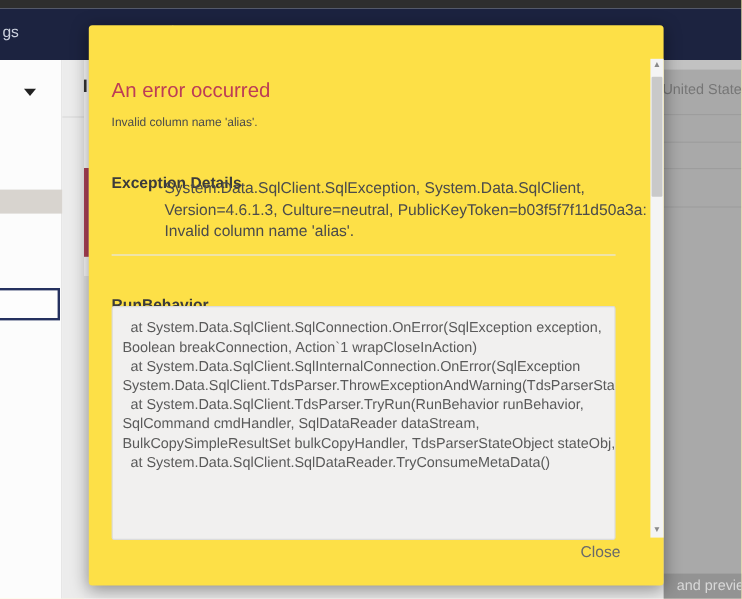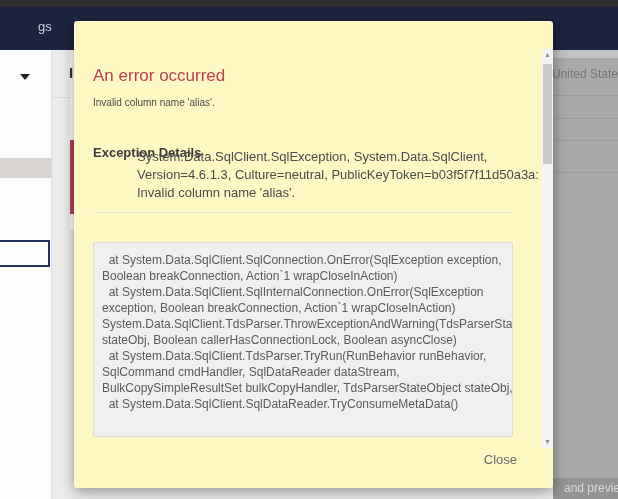--- a/index.html
+++ b/index.html
@@ -9,21 +9,21 @@
     width: 618px; height: 499px;
     overflow: hidden;
     font-family: "Liberation Sans", sans-serif;
     background: #ffffff;
   }
   .abs { position: absolute; }
 
   
   .top-strip { left: 0; top: 0; width: 618px; height: 7px; background: #2e2e2e; }
   .navbar { left: 0; top: 7px; width: 618px; height: 43px; background: #1c2340; color: #ccd1de; }
-  .nav-item { position: absolute; top: 12px; font-size: 13px; color: #ccd1de; white-space: nowrap; margin-left: 36px; }
+  .nav-item { position: absolute; top: 12px; font-size: 13px; color: #ccd1de; white-space: nowrap; }
   .nav-item-1 { left: 2px; }
   .nav-item-2 { left: 120px; }
 
   
   .main-bg { left: 70px; top: 50px; width: 483px; height: 449px; background: #ffffff; z-index: 0; }
   .main-bg-lower { left: 70px; top: 230px; width: 483px; height: 269px; background: #ebebeb; z-index: 0; }
   .left-col { left: 0; top: 50px; width: 52px; height: 449px; background: #fcfcfc; border-right: 1px solid #e0e0e0; z-index: 1; }
   .caret-down { position: absolute; left: 20px; top: 24px; width: 0; height: 0;
     border-left: 5px solid transparent; border-right: 5px solid transparent; border-top: 6px solid #222; }
   .gray-band { position: absolute; left: 0; top: 108px; width: 52px; height: 20px; background: #d8d4cf; }
@@ -37,31 +37,31 @@
   
   .right-area { left: 553px; top: 50px; width: 65px; height: 449px; background: #a9a9a9; z-index: 1; overflow: hidden; }
   .right-light-row { position: absolute; left: 0; top: 0; width: 65px; height: 8px; background: #c2c2c2; }
   .right-region-label { position: absolute; left: -5px; top: 17px; font-size: 12px; color: #767676; white-space: nowrap; }
   .right-div { position: absolute; left: 0; width: 65px; height: 1px; background: rgba(0,0,0,0.07); }
   .rd1 { top: 45px; } .rd2 { top: 68px; } .rd3 { top: 90px; } .rd4 { top: 122px; }
   .right-bottom-band { position: absolute; left: 0; top: 428px; width: 65px; height: 21px; background: #939393; }
   .right-bottom-text { position: absolute; left: 11px; top: 3px; font-size: 12px; color: #d8d8d8; white-space: nowrap; }
 
   
-  .modal { left: 74px; top: 21px; width: 479px; height: 467px; background: #fef9c3;
+  .modal { left: 74px; top: 21px; width: 479px; height: 467px; background: #fde047;
     border-radius: 3px; box-shadow: 0 3px 14px rgba(0,0,0,0.4); z-index: 10; }
   .modal-title { position: absolute; left: 19px; top: 45px; font-size: 17px; color: #bd3d56; }
   .modal-message { position: absolute; left: 19px; top: 76px; font-size: 10px; color: #4b4b4b; }
   .section-heading { position: absolute; left: 19px; font-size: 13px; font-weight: bold; color: #3b3b3b; margin-top: 20px; }
   .exception-heading { top: 104px; }
   .exception-text { position: absolute; left: 19px; top: 127px; width: 424px;
     font-size: 13px; line-height: 18px; color: #4b4b4b; margin-left: 44px; }
   .modal-hr { position: absolute; left: 19px; top: 191px; width: 420px; height: 1px; background: #e6e6e6; }
   .stacktrace-heading { top: 205px; }
-  .stacktrace-box { position: absolute; left: 19px; top: 221px; width: 420px; height: 195px;
+  .stacktrace-box { position: absolute; left: 19px; top: 234px; width: 420px; height: 195px;
     background: #f1f0ef; border: 1px solid #dcdcdc; border-radius: 2px;
     padding: 9px 8px; overflow: hidden; }
   .stacktrace-box .st-line { font-size: 12px; line-height: 16px; color: #5a5a5a; white-space: pre; }
   .close-button { position: absolute; right: 36px; top: 431px; font-size: 13px; color: #6a6a6a; cursor: pointer; background: none; border: none; font-family: inherit; }
 
   
   .modal-scrollbar { position: absolute; right: 0px; top: 28px; width: 11px; height: 399px; background: #f4f4f4; }
   .sb-arrow { position: absolute; left: 0; width: 11px; height: 12px; font-size: 7px; color: #8a8a8a;
     text-align: center; line-height: 12px; }
   .sb-up { top: 0; }
@@ -113,23 +113,21 @@
   <div class="section-heading exception-heading">Exception Details</div>
   <div class="exception-text">System.Data.SqlClient.SqlException, System.Data.SqlClient, Version=4.6.1.3, Culture=neutral, PublicKeyToken=b03f5f7f11d50a3a: Invalid column name 'alias'.</div>
 
   <div class="modal-hr"></div>
 
   <div class="section-heading stacktrace-heading">RunBehavior</div>
   <div class="stacktrace-box">
       <div class="st-line">  at System.Data.SqlClient.SqlConnection.OnError(SqlException exception,</div>
       <div class="st-line">Boolean breakConnection, Action`1 wrapCloseInAction)</div>
       <div class="st-line">  at System.Data.SqlClient.SqlInternalConnection.OnError(SqlException</div>
-      <div class="st-line">exception, Boolean breakConnection, Action`1 wrapCloseInAction)</div>
       <div class="st-line">System.Data.SqlClient.TdsParser.ThrowExceptionAndWarning(TdsParserStateObject</div>
-      <div class="st-line">stateObj, Boolean callerHasConnectionLock, Boolean asyncClose)</div>
       <div class="st-line">  at System.Data.SqlClient.TdsParser.TryRun(RunBehavior runBehavior,</div>
       <div class="st-line">SqlCommand cmdHandler, SqlDataReader dataStream,</div>
       <div class="st-line">BulkCopySimpleResultSet bulkCopyHandler, TdsParserStateObject stateObj,</div>
       <div class="st-line">  at System.Data.SqlClient.SqlDataReader.TryConsumeMetaData()</div>
     </div>
 
   <button class="close-button">Close</button>
 
   <div class="modal-scrollbar">
     <div class="sb-arrow sb-up">▲</div>

